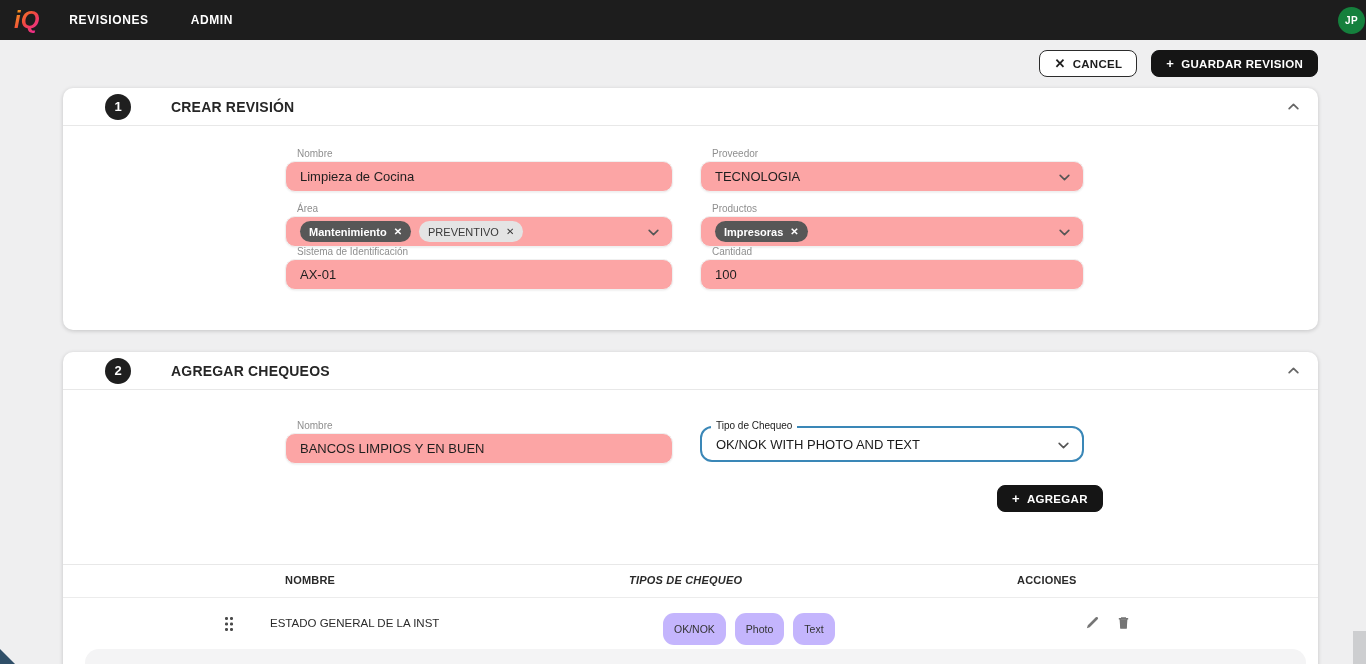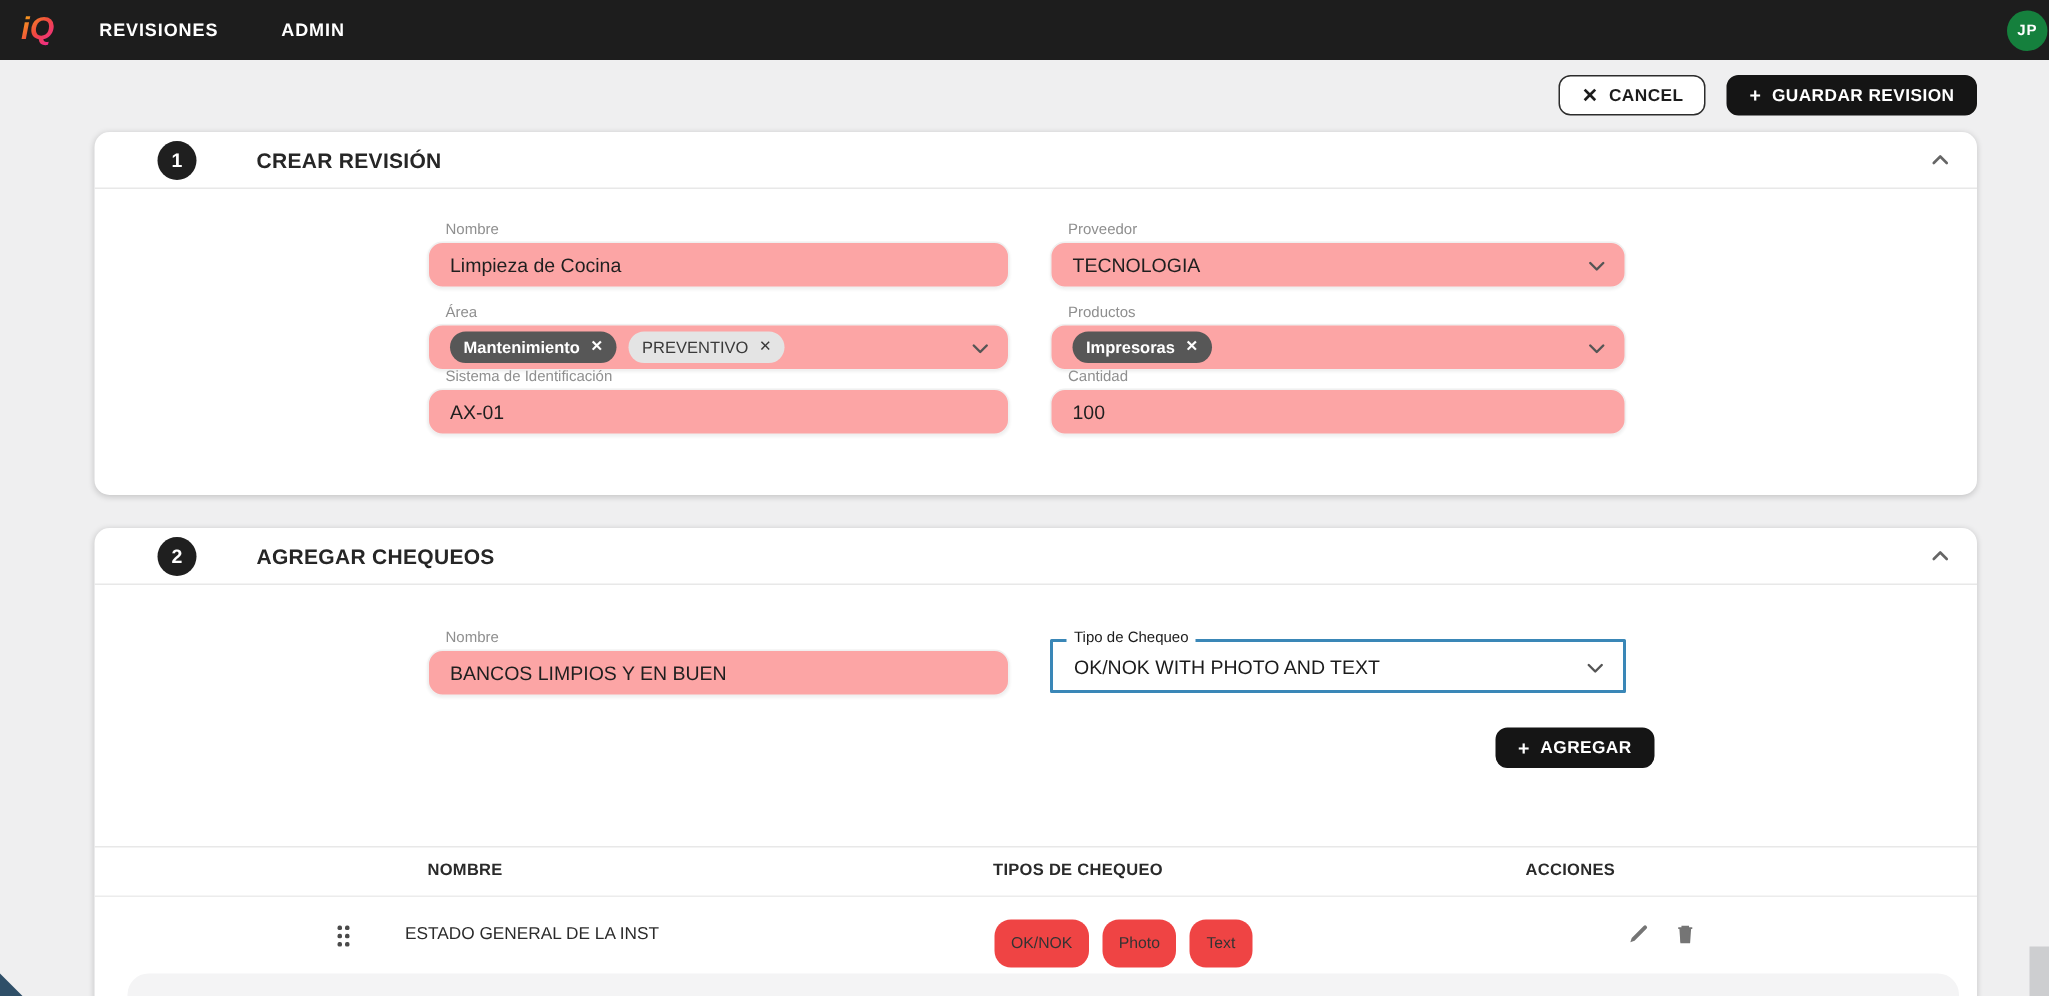--- a/index.html
+++ b/index.html
@@ -2,21 +2,21 @@
 <html><head>
 <meta charset="utf-8">
 <style>
   * { margin:0; padding:0; box-sizing:border-box; }
   html,body { width:1366px; height:664px; overflow:hidden; }
   body { font-family:"Liberation Sans", sans-serif; background:#efeff0; position:relative; }
 
   
   .navbar { position:absolute; left:0; top:0; width:1366px; height:40px; background:#1d1d1d;
             display:flex; align-items:center; z-index:10; }
-  .brand { margin-left:14px; font-size:21px; font-weight:800; font-style:italic;
+  .brand { margin-left:14px; font-size:24px; font-weight:800; font-style:italic;
            background:linear-gradient(135deg,#f7a21b 10%,#f04a3e 50%,#ef2a90 90%);
            -webkit-background-clip:text; background-clip:text; color:transparent; cursor:pointer; }
   .nav-item { color:#ffffff; font-size:12px; font-weight:600; letter-spacing:.6px; cursor:pointer; }
   .nav-item.first { margin-left:30px; }
   .nav-item.second { margin-left:42px; }
   .nav-spacer { flex:1; }
   .avatar { width:27px; height:27px; border-radius:50%; background:#15803d; color:#fff;
             font-size:10px; font-weight:700; letter-spacing:.5px; display:flex; align-items:center;
             justify-content:center; margin-right:1px; cursor:pointer;text-align:right; }
 
@@ -54,39 +54,39 @@
   .select-box .chev { position:absolute; right:12px; top:9px; color:#555; line-height:0; }
   .chips { display:flex; gap:8px; align-items:center; }
   .chip { height:21px; border-radius:11px; display:flex; align-items:center; padding:0 9px;
           font-size:11px; white-space:nowrap; cursor:default; }
   .chip-dark { background:#575757; color:#ffffff; font-weight:700; }
   .chip-light { background:#e4e4e4; color:#3a3a3a; font-weight:400; }
   .chip .x { margin-left:7px; font-size:10px; cursor:pointer; line-height:1; }
 
   
   .focus-select { position:relative; height:36px; background:#ffffff; border:2px solid #3a87b7;
-                  border-radius:1px; display:flex; align-items:center; padding:0 14px;
+                  border-radius:12px; display:flex; align-items:center; padding:0 14px;
                   font-size:13px; color:#1b1b1b; cursor:pointer; }
   .focus-select .notch-label { position:absolute; top:-8px; left:9px; background:#ffffff;
                   padding:0 5px; font-size:10px; color:#1b1b1b; }
   .focus-select .chev { position:absolute; right:12px; top:11px; color:#555; line-height:0; }
 
   
   .agregar-btn { position:absolute; left:934px; top:133px; }
   .divider { position:absolute; left:0; top:212px; width:100%; height:1px; background:#e8e8e8; }
   .thead { position:absolute; left:0; top:213px; width:100%; height:33px; border-bottom:1px solid #ececec; }
   .th { position:absolute; top:9px; font-size:11px; font-weight:800; color:#2a2a2a; letter-spacing:.2px; }
-  .th1 { left:222px; } .th2 { left:599px; } .th3 { left:954px; }
+  .th1 { left:222px; } .th2 { left:566px;font-style:italic; } .th3 { left:954px; }
   .trow { position:absolute; left:0; top:246px; width:100%; height:52px; }
   .drag-handle { position:absolute; left:162px; top:19px; width:8px; height:14px; cursor:grab; }
   .drag-handle i { display:block; width:2.5px; height:2.5px; background:#4a4a4a; border-radius:50%;
        box-shadow:5px 0 0 #4a4a4a, 0 5.5px 0 #4a4a4a, 5px 5.5px 0 #4a4a4a, 0 11px 0 #4a4a4a, 5px 11px 0 #4a4a4a; }
   .row-name { position:absolute; left:207px; top:19px; font-size:11.5px; color:#2b2b2b; }
   .row-tags { position:absolute; left:600px; top:15px; display:flex; gap:9px; }
-  .tag { height:21px; border-radius:11px; background:#ef4444; color:#333; font-size:10.5px;
+  .tag { height:21px; border-radius:11px; background:#c4b5fd; color:#333; font-size:10.5px;
          display:flex; align-items:center; padding:16px 11px; }
   .row-icons { position:absolute; left:1022px; top:17px; display:flex; gap:16px; }
   .icon-btn { cursor:pointer; color:#757575; line-height:0; }
   .ghost-row { position:absolute; left:22px; right:12px; top:297px; height:90px;
                background:#f4f4f5; border-radius:14px; }
 
   
   .corner-triangle { position:absolute; left:0; bottom:0; width:0; height:0;
                      border-bottom:15px solid #2f4f68; border-right:15px solid transparent; }
   .scroll-nub { position:absolute; right:0; bottom:0; width:13px; height:33px; background:#cdced0; }

